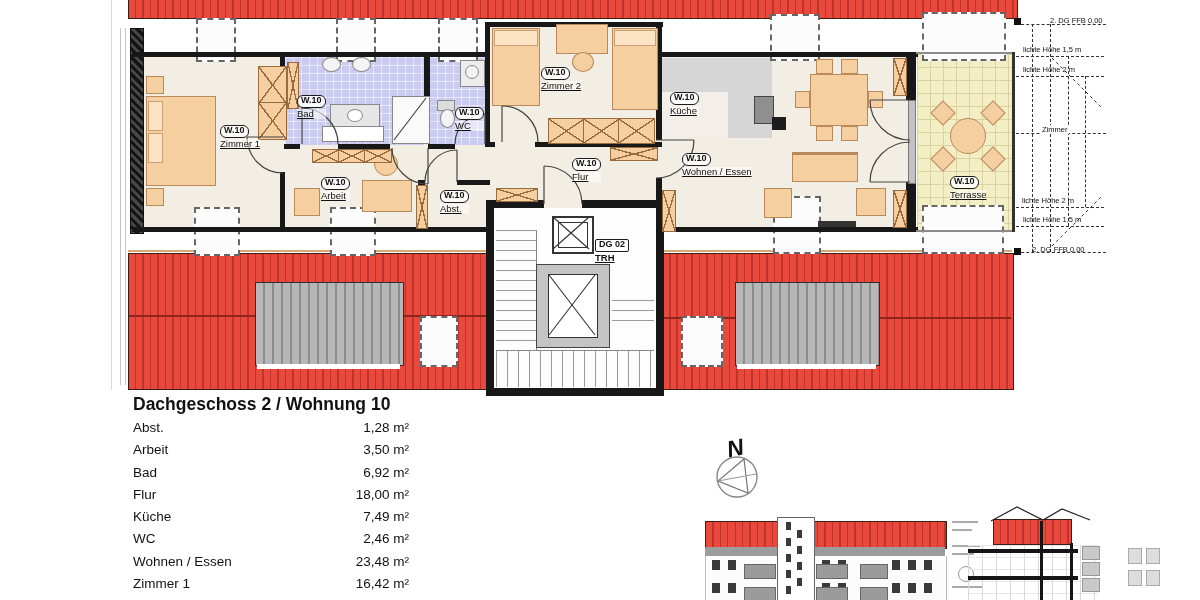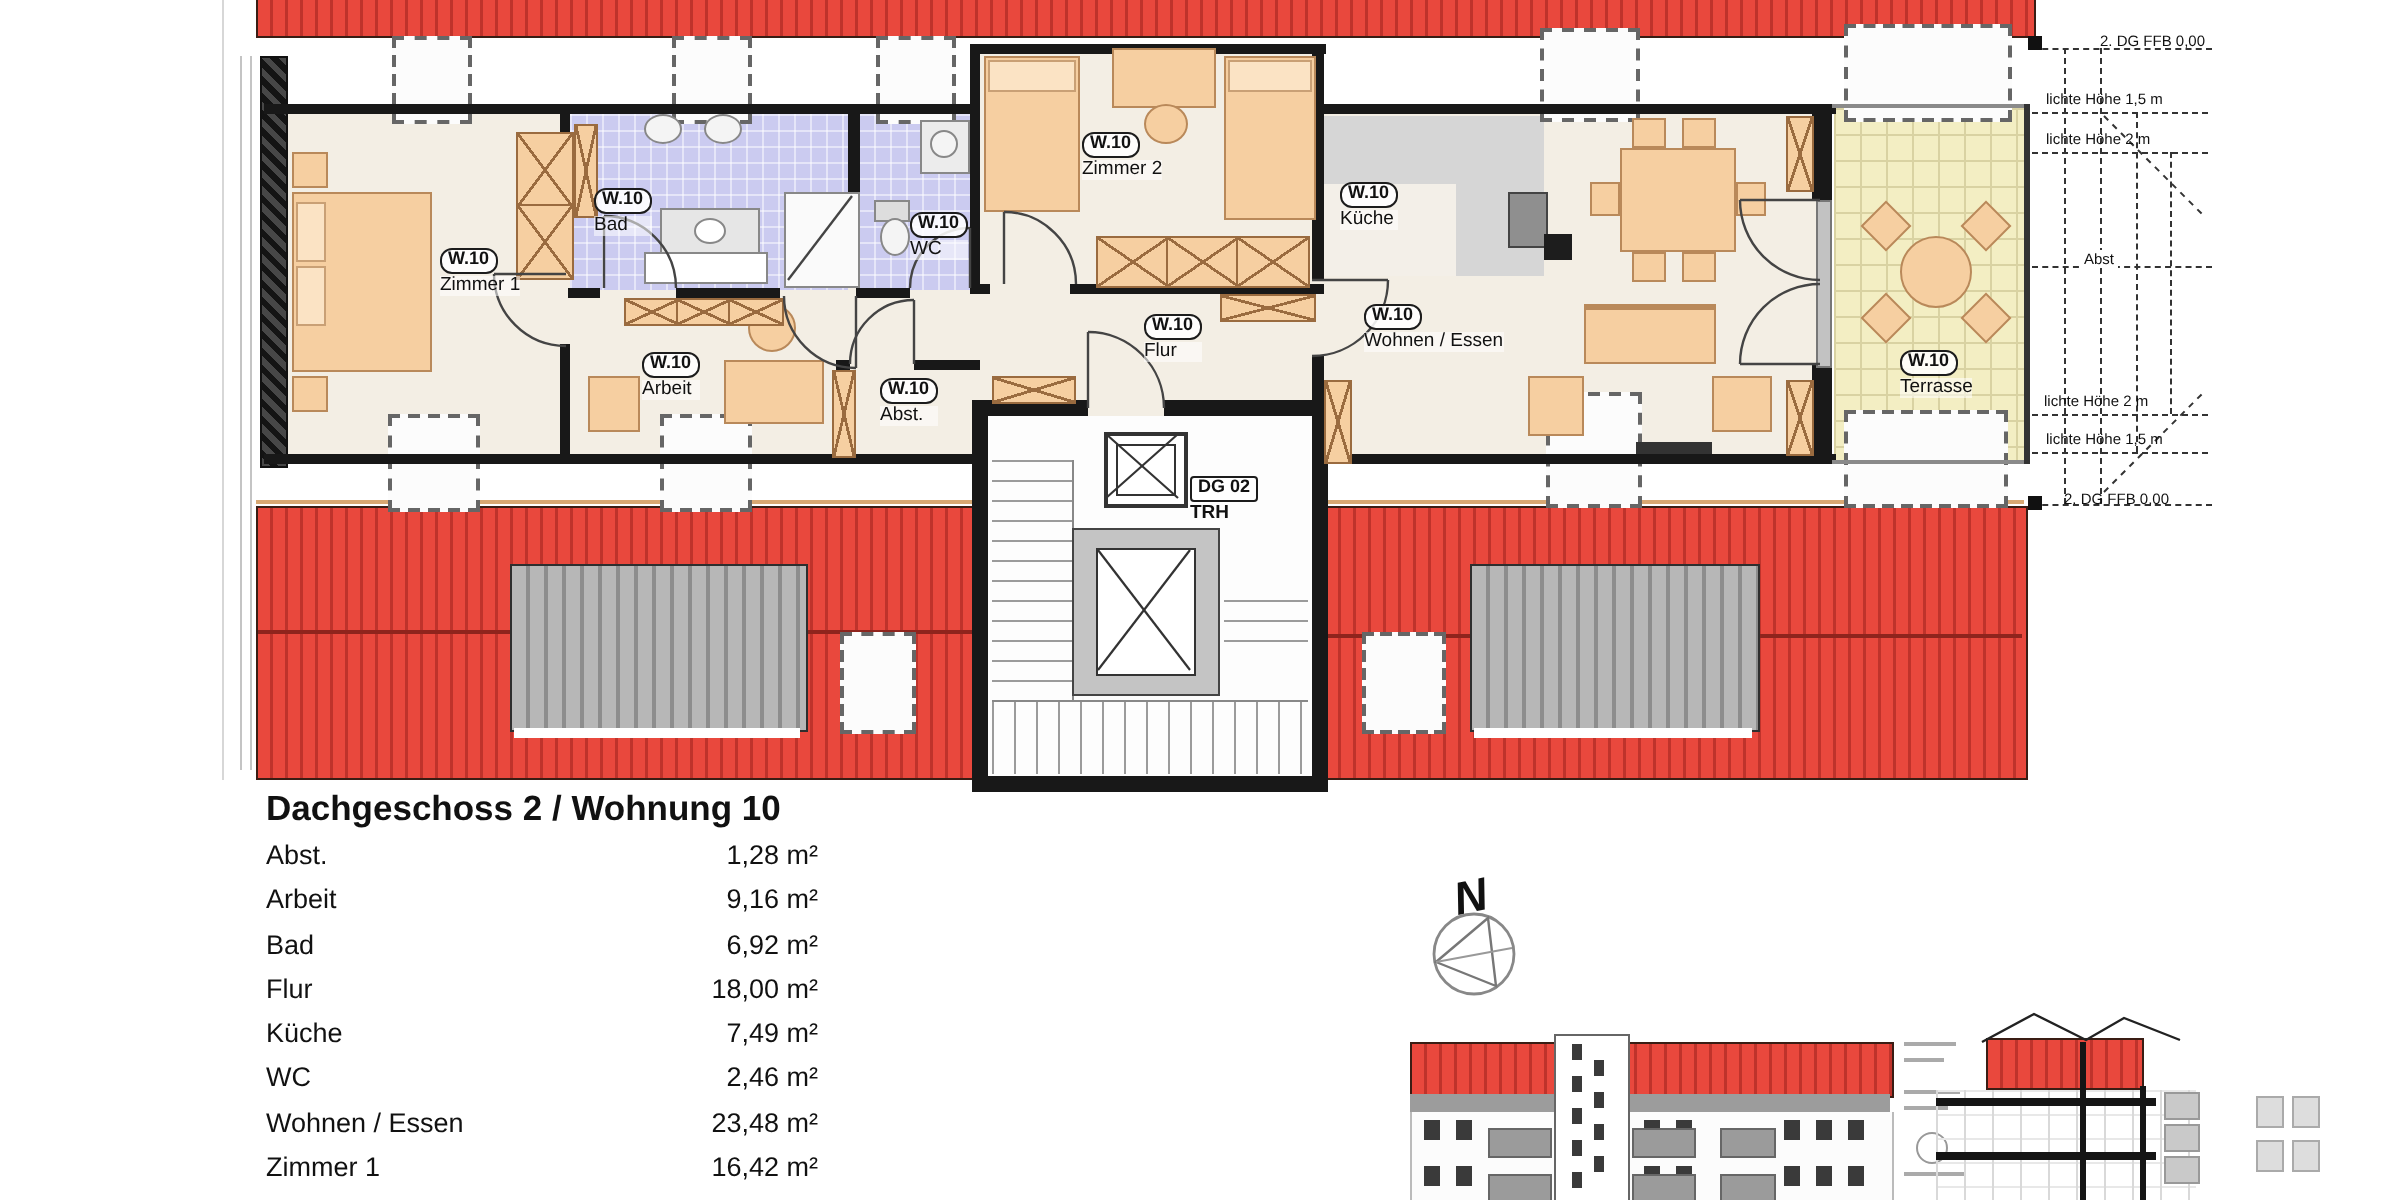--- a/index.html
+++ b/index.html
@@ -21,21 +21,21 @@
   .xbox{position:absolute;background-color:#f6cfa1;border:1px solid #9a6b3f;
     background-image:linear-gradient(to top right,transparent calc(50% - .7px),#9a6b3f calc(50% - .7px) calc(50% + .7px),transparent calc(50% + .7px)),
                      linear-gradient(to bottom right,transparent calc(50% - .7px),#9a6b3f calc(50% - .7px) calc(50% + .7px),transparent calc(50% + .7px));}
   .fixture{position:absolute;background:#f4f4f4;border:1px solid #888;}
   .circ{border-radius:50%;}
   .stairs-h{position:absolute;background-image:repeating-linear-gradient(180deg,#9b9b9b 0 1px,transparent 1px 10px);}
   .stairs-v{position:absolute;background-image:repeating-linear-gradient(90deg,#9b9b9b 0 1px,transparent 1px 11px);}
   .rl{position:absolute;line-height:1.1;z-index:30;}
   .wtag{display:inline-block;border:1.2px solid #1c1c1c;border-radius:6px;padding:0 3px 1px 3px;font-weight:700;font-size:9px;background:rgba(255,255,255,.88);}
   .sq{border-radius:2px;}
-  .rname{display:block;font-size:9.5px;margin-top:1px;background:rgba(255,255,255,.55);}
+  .rname{display:block;font-size:9.5px;margin-top:1px;background:rgba(255,255,255,.55);text-decoration:underline;}
   .ann{position:absolute;font-size:7.5px;white-space:nowrap;z-index:30;}
   .dashh{position:absolute;border-top:1px dashed #333;}
   .dashv{position:absolute;border-left:1px dashed #333;}
   .thinline{position:absolute;background:#8a8a8a;}
   .title{position:absolute;left:133px;top:394px;font-size:17.5px;font-weight:700;}
   .area-table{position:absolute;left:133px;top:420px;width:276px;}
   .area-row{display:flex;justify-content:space-between;height:22.3px;font-size:13.5px;}
   .win{position:absolute;background:#3a3a3a;}
   .balc{position:absolute;background:#9b9b9b;border:1px solid #666;}
   .mk{position:absolute;background:#aaa;}
@@ -285,36 +285,36 @@
     <span class="rname">Terrasse</span>
   </div>
   <div class="rl" style="left:595px;top:233px;">
     <span class="wtag sq">DG 02</span>
     <span class="rname" style="font-weight:700;background:none;">TRH</span>
   </div>
 
   <div class="ann" style="left:1050px;top:16px;">2. DG  FFB 0,00</div>
   <div class="ann" style="left:1023px;top:45px;">lichte Höhe 1,5 m</div>
   <div class="ann" style="left:1023px;top:65px;">lichte Höhe 2 m</div>
-  <div class="ann" style="left:1040px;top:125px;background:#fff;padding:0 2px;">Abst</div>
+  <div class="ann" style="left:1040px;top:125px;background:#fff;padding:0 2px;">Zimmer</div>
   <div class="ann" style="left:1022px;top:196px;">lichte Höhe 2 m</div>
   <div class="ann" style="left:1023px;top:215px;">lichte Höhe 1,5 m</div>
   <div class="ann" style="left:1032px;top:245px;">2. DG  FFB 0,00</div>
 
 </div>
 
 <div class="title">Dachgeschoss 2 / Wohnung 10</div>
 <div class="area-table">
   <div class="area-row">
       <span>Abst.</span>
       <span>1,28 m²</span>
     </div>
   <div class="area-row">
       <span>Arbeit</span>
-      <span>9,16 m²</span>
+      <span>3,50 m²</span>
     </div>
   <div class="area-row">
       <span>Bad</span>
       <span>6,92 m²</span>
     </div>
   <div class="area-row">
       <span>Flur</span>
       <span>18,00 m²</span>
     </div>
   <div class="area-row">

